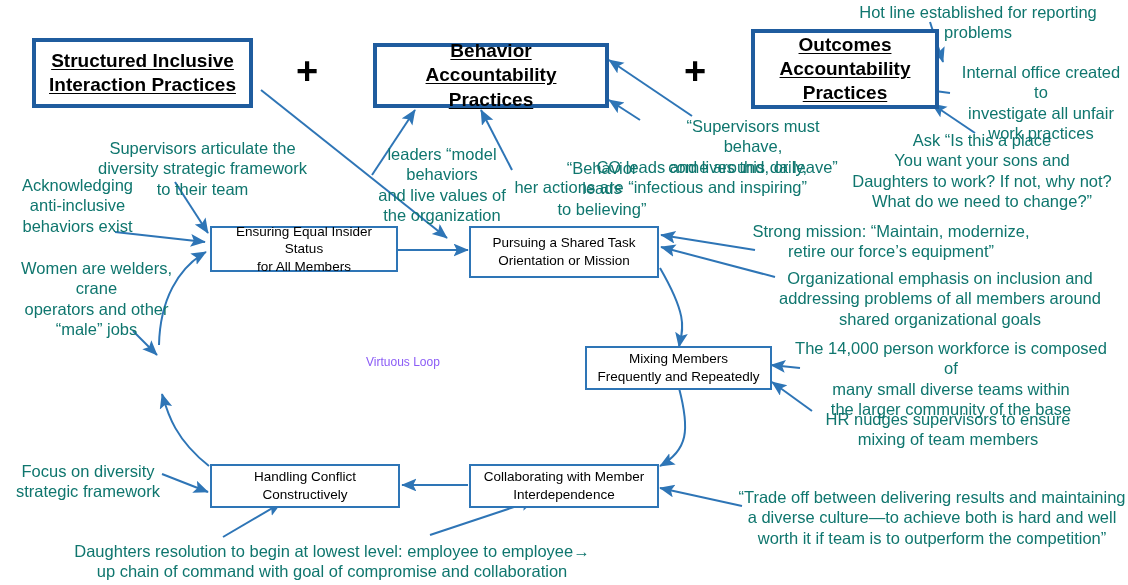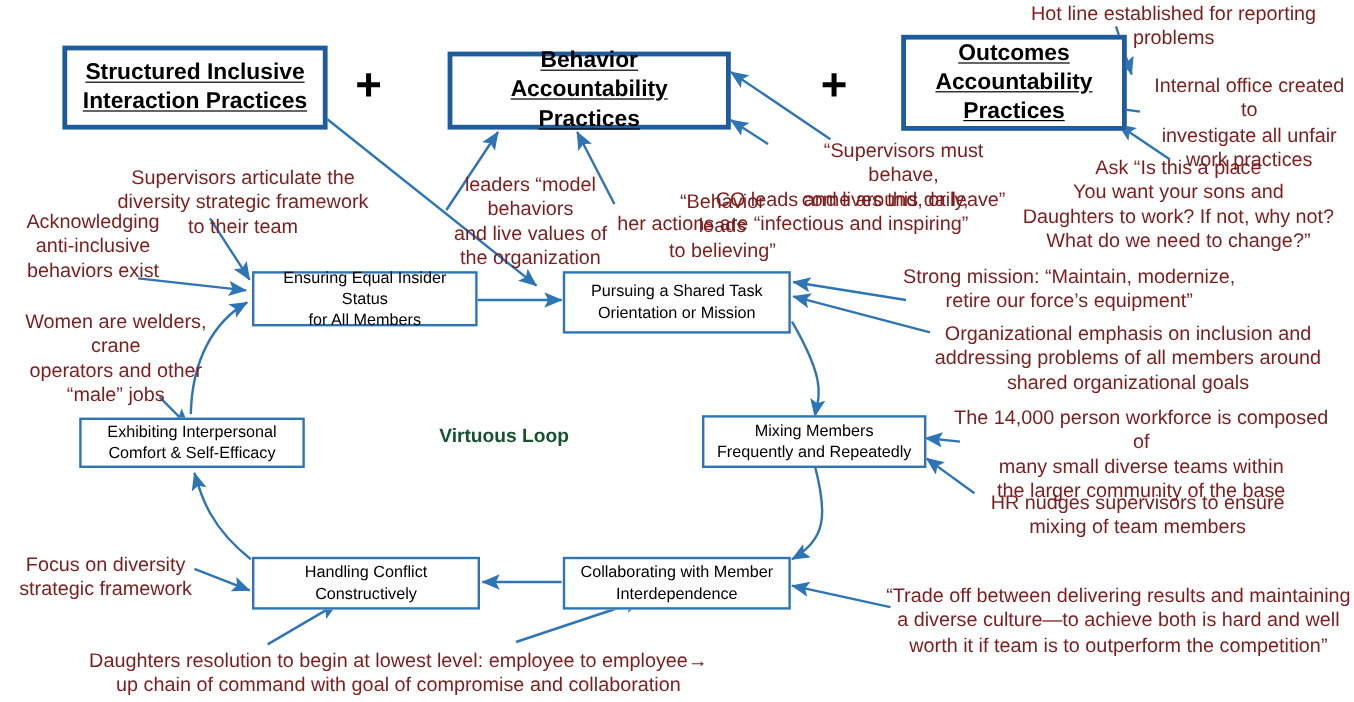--- a/index.html
+++ b/index.html
@@ -67,30 +67,30 @@
     font-size: 13.5px;
     line-height: 1.3;
     color: #000000;
     padding: 2px 6px;
   }
   
   .note {
     position: absolute;
     font-size: 16.5px;
     line-height: 1.24;
-    color: #7f1d1d;
+    color: #0f766e;
     white-space: pre-line;
   }
   .note.c { text-align: center; }
 
   .loop-label {
     position: absolute;
-    font-size: 16px;
-    font-weight: bold;
-    color: #14532d;
+    font-size: 12px;
+    font-weight: normal;
+    color: #8b5cf6;
     white-space: nowrap;
   }
 </style>
 </head>
 <body>
 
 <div id="stage">
 
   <svg class="edges" viewBox="0 0 1128 585" xmlns="http://www.w3.org/2000/svg">
     <defs>
@@ -134,21 +134,21 @@
 
       <path d="M397,250 L468,250"></path>
       <path d="M660,268 C690,320 682,330 679,347"></path>
       <path d="M679,388 C690,430 688,450 660,466"></path>
       <path d="M468,485 L402,485"></path>
       <path d="M209,466 C176,440 168,415 162,394"></path>
       <path d="M159,345 C160,300 178,268 206,252"></path>
     </g>
   </svg>
 
-  <div class="pillar" style="left:52px; top:38px; width:221px; height:70px;">
+  <div class="pillar" style="left:32px; top:38px; width:221px; height:70px;">
     <span>
       <span class="u">Structured Inclusive</span><br>
       <span class="u">Interaction Practices</span>
     </span>
   </div>
 
   <div class="plus" style="left:296px; top:52px;">+</div>
 
   <div class="pillar" style="left:373px; top:43px; width:236px; height:65px;">
     <span>
@@ -195,26 +195,20 @@
     </span>
   </div>
 
   <div class="node" style="left:210px; top:464px; width:190px; height:44px;">
     <span>
       <span>Handling Conflict</span><br>
       <span>Constructively</span>
     </span>
   </div>
 
-  <div class="node" style="left:66px; top:348px; width:188px; height:42px;">
-    <span>
-      <span>Exhibiting Interpersonal</span><br>
-      <span>Comfort &amp; Self-Efficacy</span>
-    </span>
-  </div>
 
   <div class="loop-label" style="left:366px; top:355px;">Virtuous Loop</div>
 
   <div class="note c" style="left:828px; top:2px; width:300px;">Hot line established for reporting problems</div>
 
   <div class="note c" style="left:95px; top:138px; width:215px;">Supervisors articulate the
 diversity strategic framework
 to their team</div>
 
   <div class="note c" style="left:954px; top:62px; width:174px;">Internal office created to

